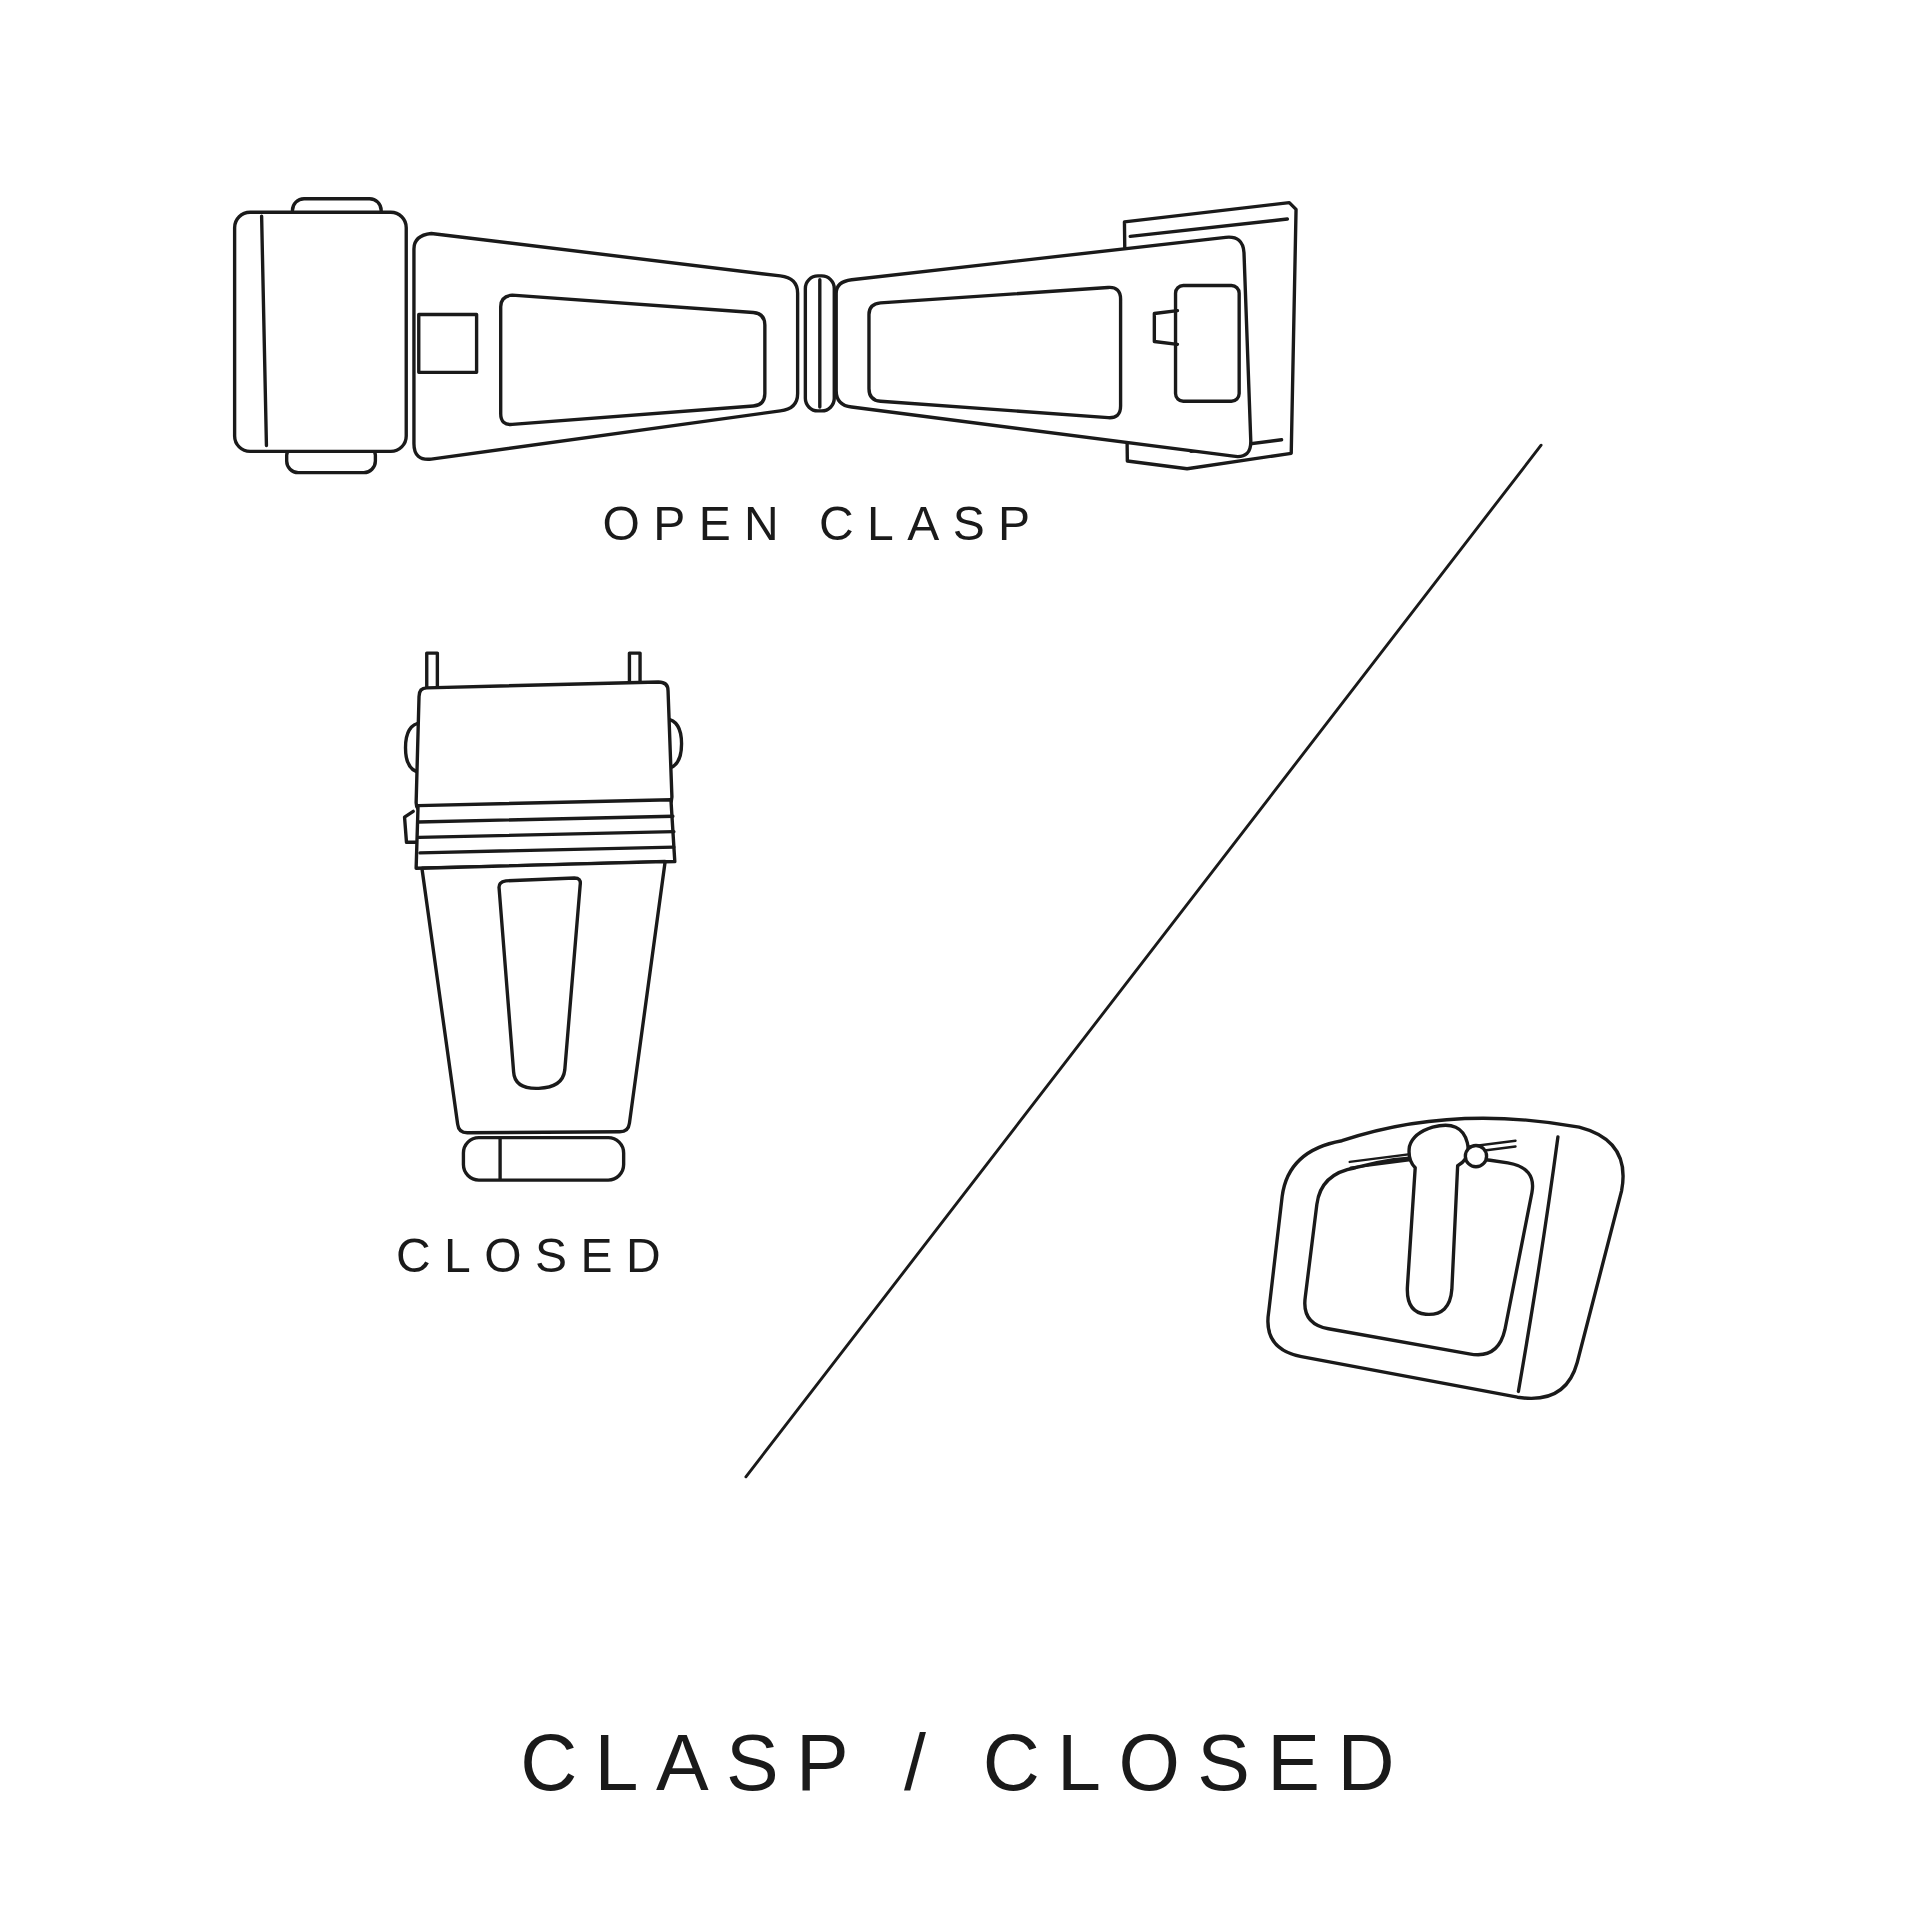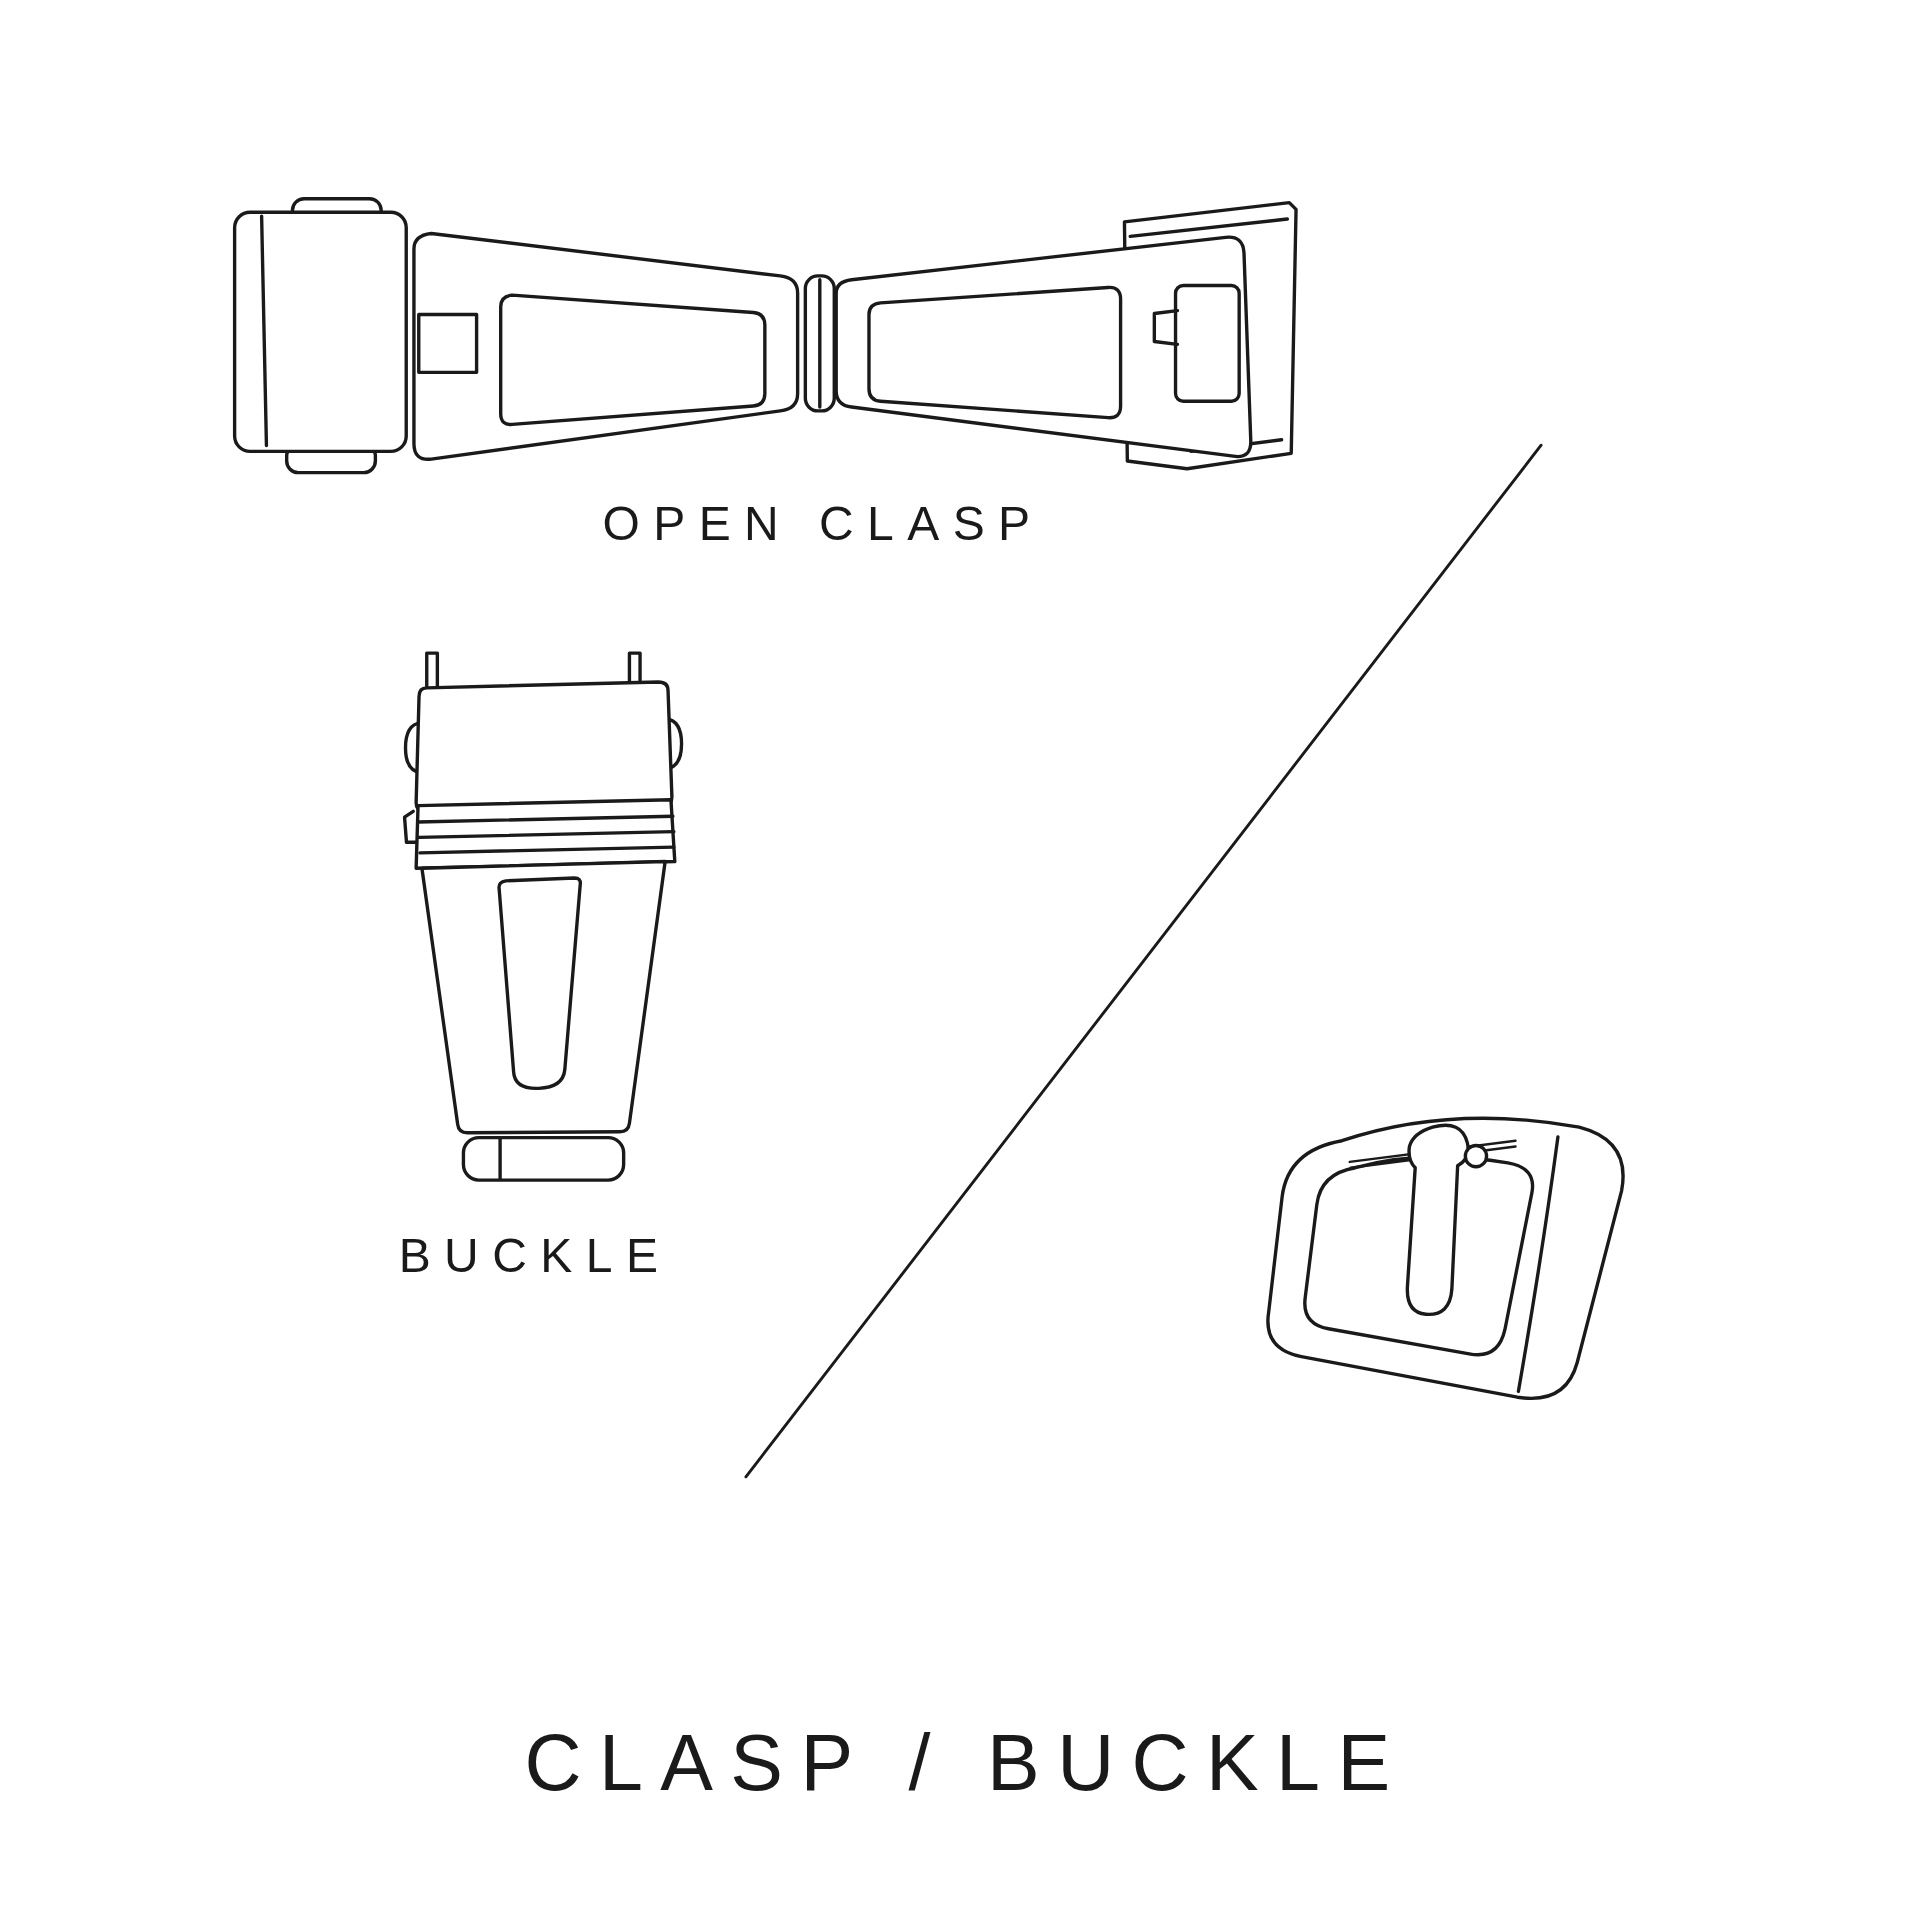--- a/index.html
+++ b/index.html
@@ -94,36 +94,36 @@
     <path d="M 28 197 L 292 191"></path>
     <path d="M 29 213 L 292 207"></path>
 
     <path d="M 31 229 L 283 222 L 246 493 Q 245 502 236 502 L 78 503 Q 69 503 68 494 Z" fill="#ffffff"></path>
     <path d="M 118 242 L 189 239 Q 196 239 195 246 L 179 438 Q 177 456 152 457 Q 127 458 126 440 L 111 250 Q 110 243 118 242 Z"></path>
 
     <rect x="74" y="508" width="166" height="44" rx="16" fill="#ffffff"></rect>
     <path d="M 112 510 L 112 550"></path>
   </svg>
 
-  <div class="label label-closed">BUCKLE</div>
+  <div class="label label-closed">CLOSED</div>
 
   <svg class="fig fig-divider" viewBox="0 0 830 1075" fill="none" stroke="#1a1a1a" stroke-width="3" stroke-linecap="round">
     <path d="M 827 3 L 3 1072"></path>
   </svg>
 
   <svg class="fig fig-buckle" viewBox="0 0 428 364" fill="none" stroke="#1a1a1a" stroke-width="3.5" stroke-linejoin="round" stroke-linecap="round">
 
     <path d="M 118 64 Q 62 74 56 122 L 42 242 Q 36 280 76 288 L 300 330 Q 350 338 362 294 L 408 116 Q 418 64 364 50 Q 232 26 118 64 Z" fill="#ffffff"></path>
     <path d="M 342 60 Q 326 180 301 324"></path>
 
     <path d="M 132 92 Q 96 98 92 130 L 80 226 Q 76 254 104 259 L 250 285 Q 280 291 287 260 L 315 118 Q 320 92 290 87 Q 204 72 132 92 Z" fill="#ffffff"></path>
 
     <path d="M 126 86 L 298 64" stroke-width="2.5"></path>
     <path d="M 127 92 L 298 70" stroke-width="2.5"></path>
 
     <path d="M 212 50 Q 242 42 248 66 Q 252 82 238 90 L 232 218 Q 230 246 205 244 Q 184 242 186 214 L 194 92 Q 186 84 188 70 Q 192 56 212 50 Z" fill="#ffffff"></path>
     <circle cx="257" cy="80" r="11" fill="#ffffff"></circle>
   </svg>
 
-  <div class="page-title">CLASP / BUCKLE</div>
+  <div class="page-title">CLASP / CLOSED</div>
 
 </div>
 
 
 </body></html>

